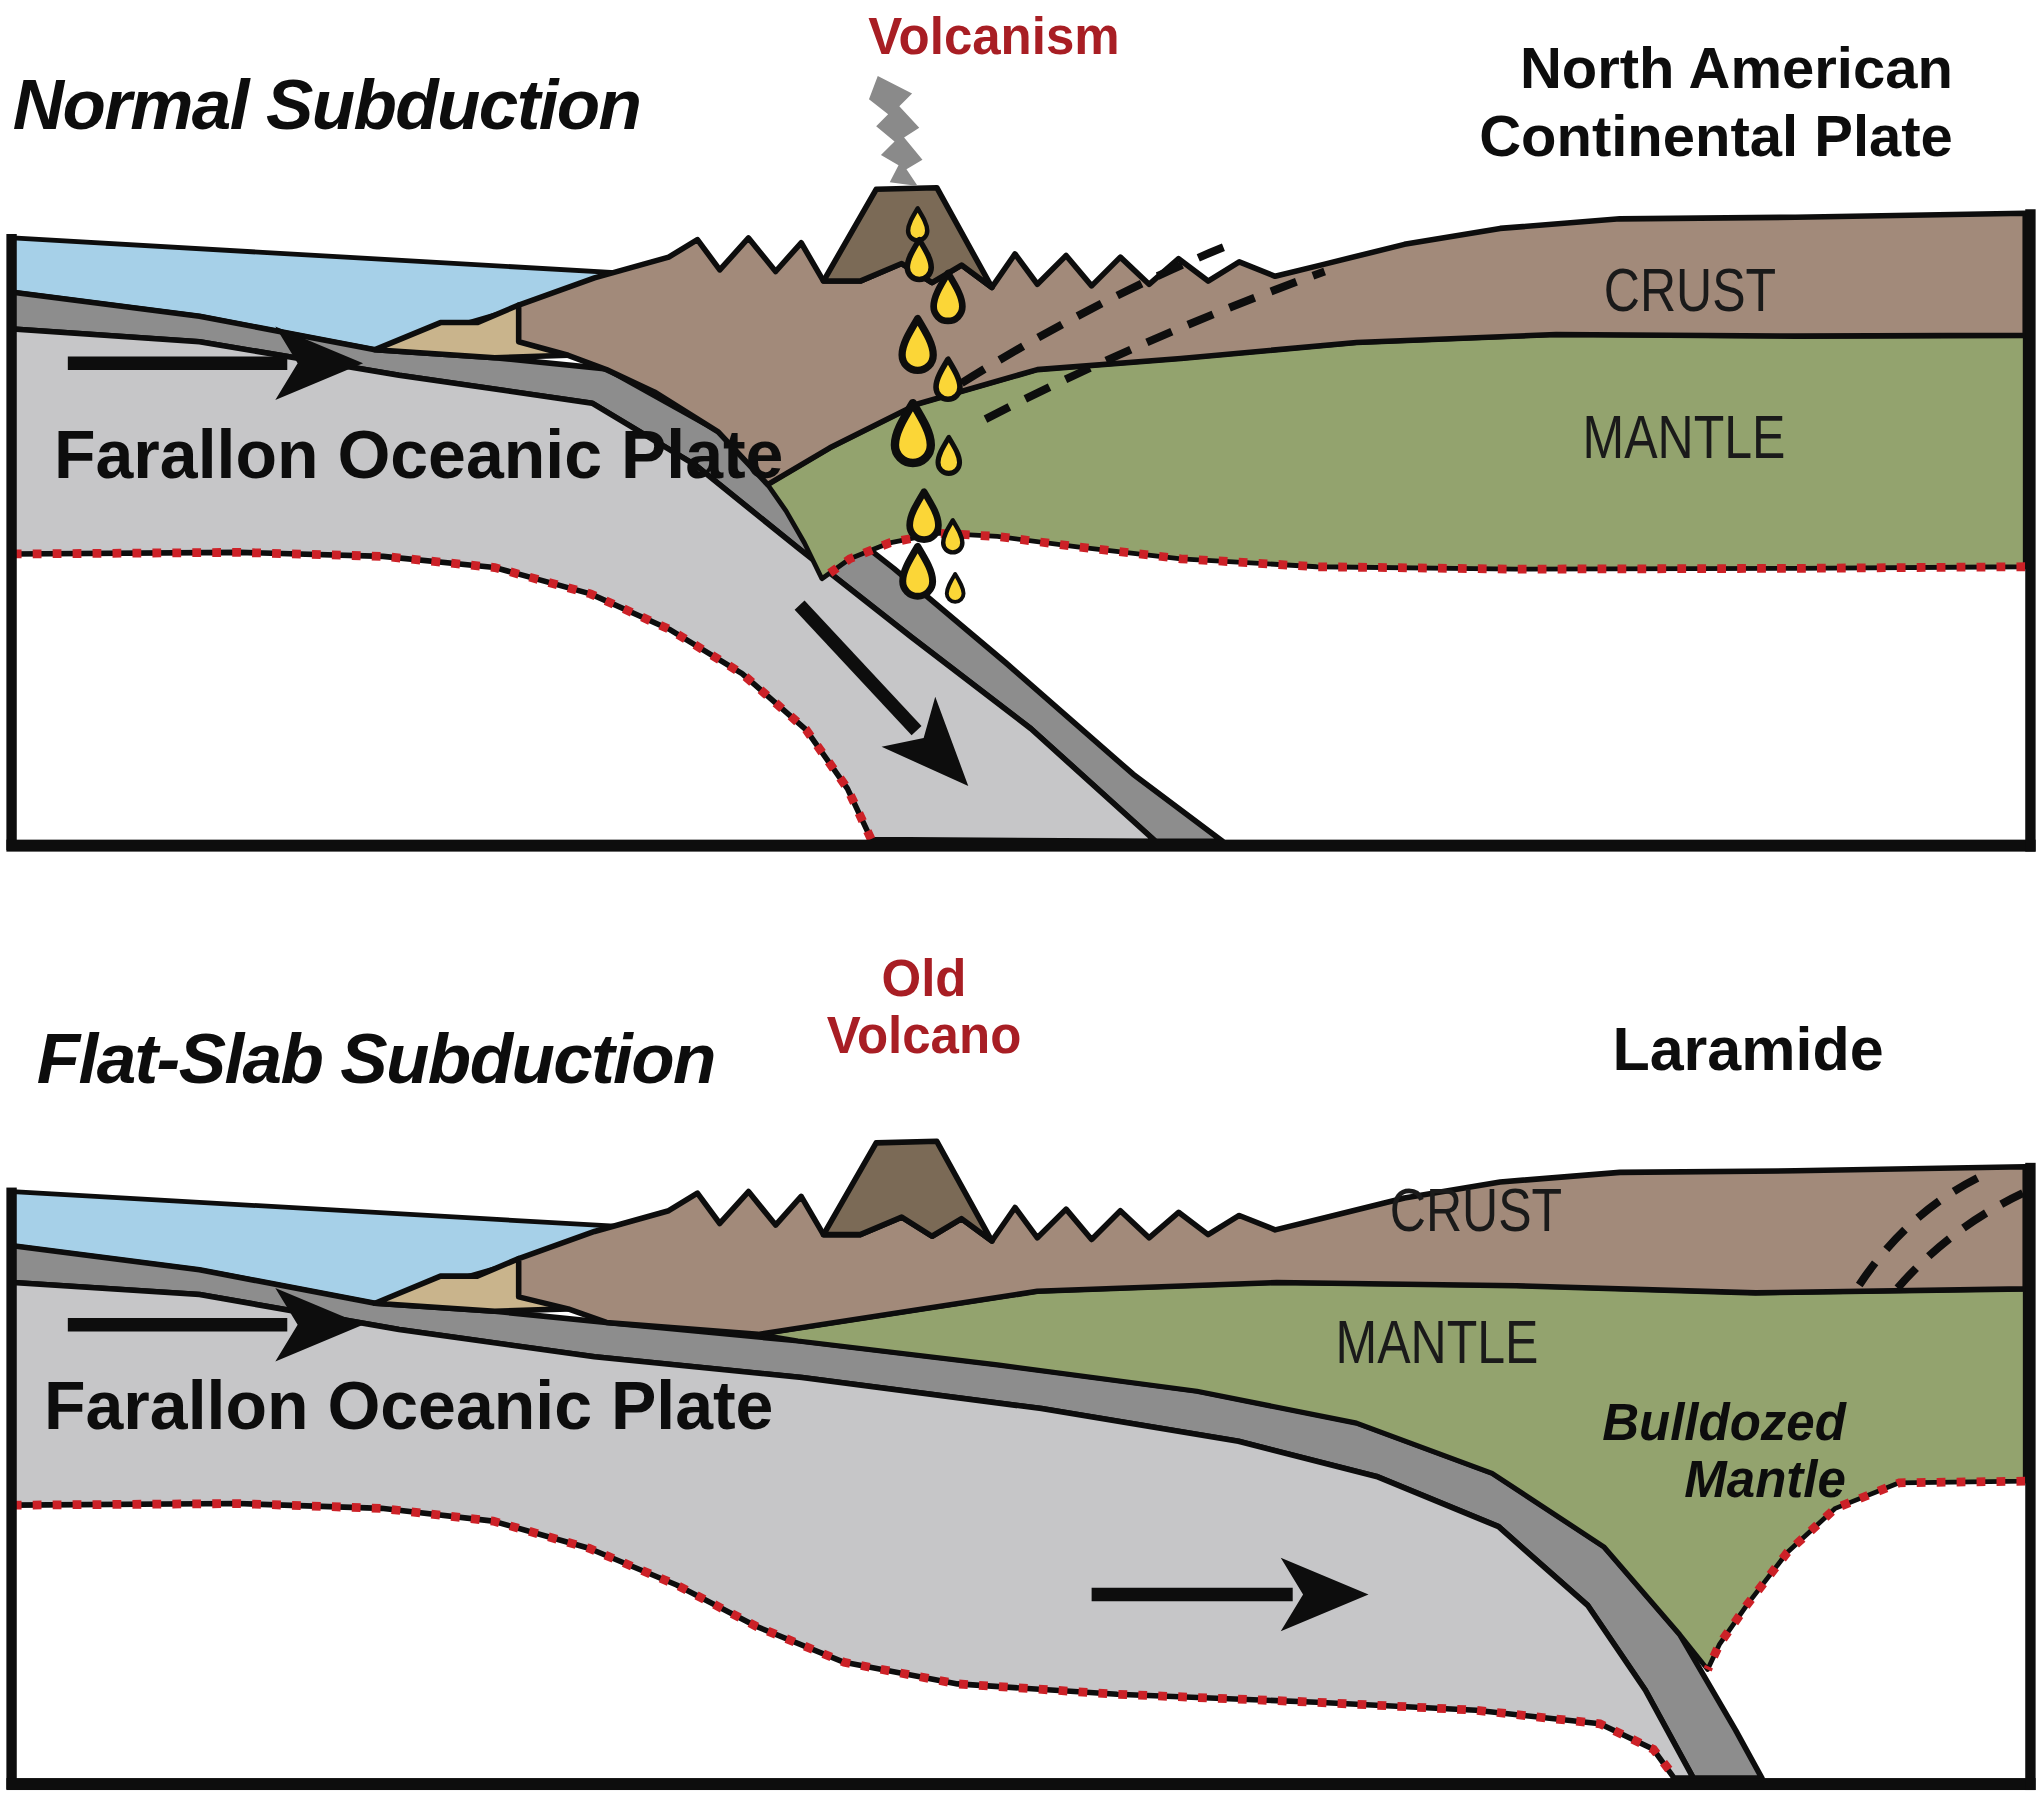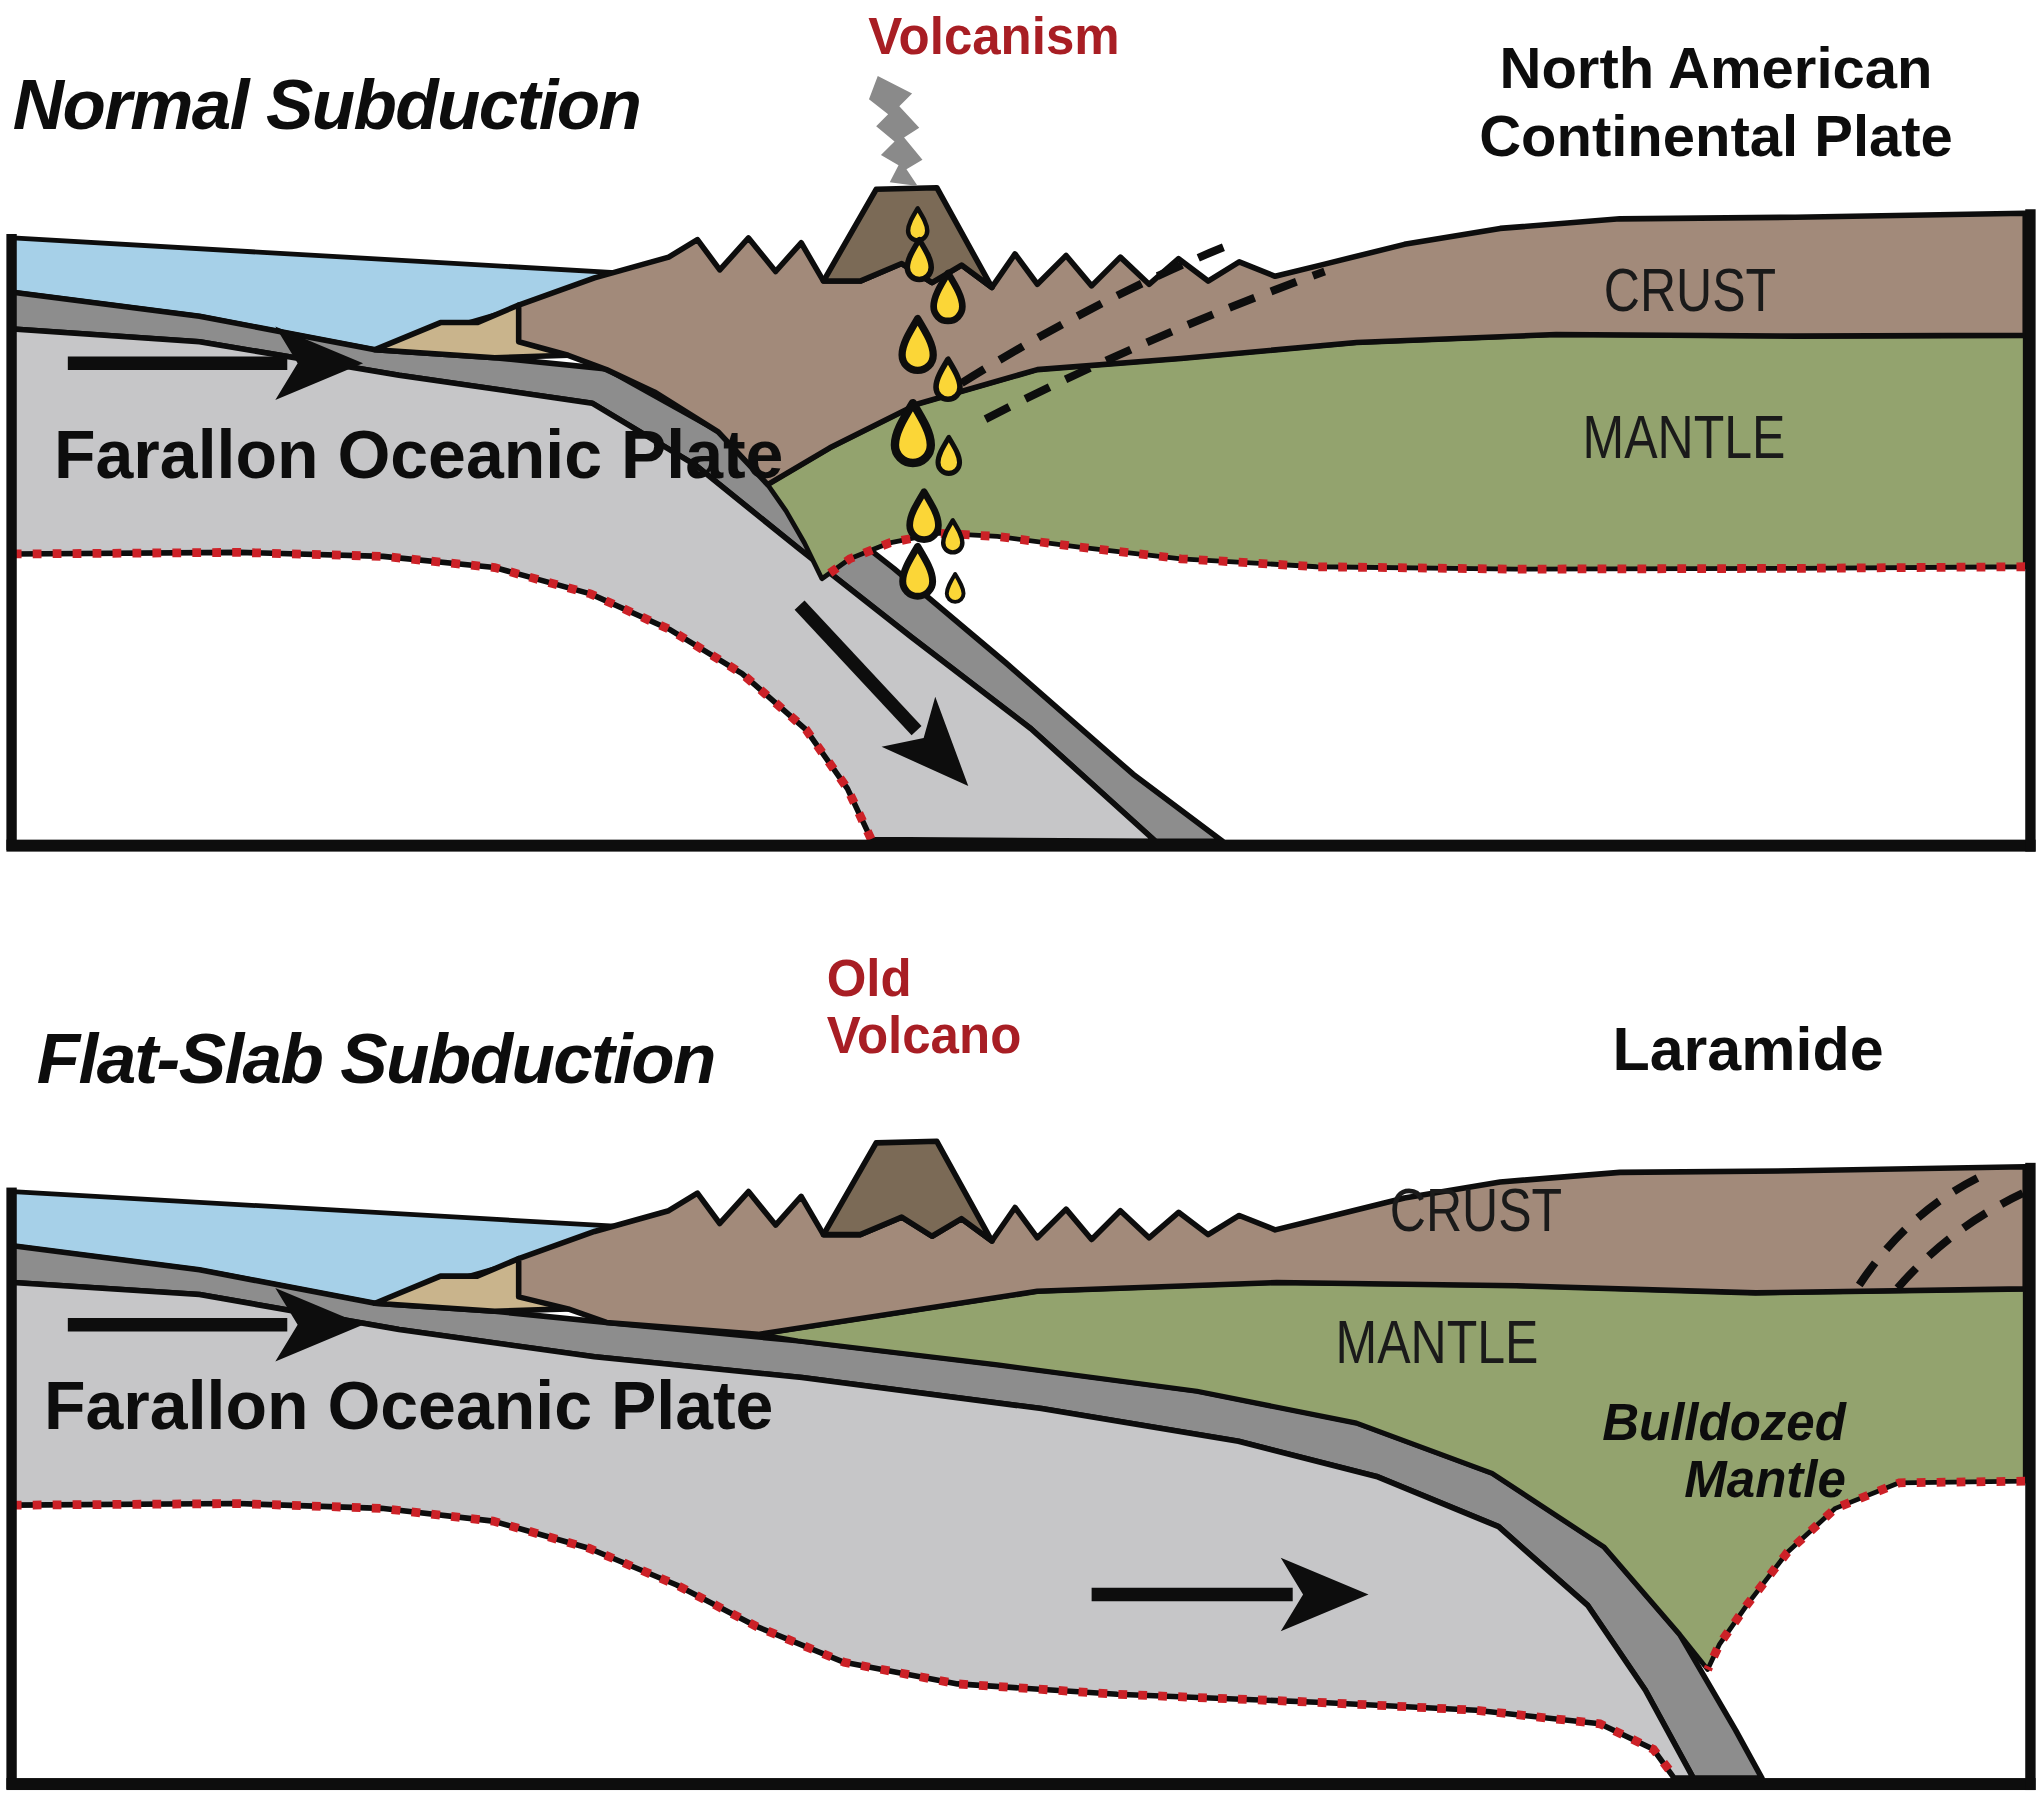--- a/index.html
+++ b/index.html
@@ -8,23 +8,23 @@
   #diagram-svg{position:absolute;left:0;top:0;width:2042px;height:1799px;}
   .outline{stroke:#0d0d0d;stroke-width:7;stroke-linejoin:round;}
   .thin{stroke:#0d0d0d;stroke-width:6;stroke-linejoin:round;}
   .noline{stroke:none;}
   .dotted-red{fill:none;stroke-width:11;stroke-dasharray:11 14;}
   .dashed-fault{fill:none;stroke:#0d0d0d;stroke-width:10;stroke-dasharray:34 22;}
   .arrow-line{stroke:#0d0d0d;stroke-width:17;}
   .frame{fill:#0d0d0d;stroke:none;}
   .lbl{position:absolute;color:#0d0d0d;white-space:nowrap;}
   .title{font-size:71px;font-weight:800;letter-spacing:-1.6px;font-style:italic;}
-  .red-lbl{color:#a81e24;font-weight:800;font-size:51px;line-height:1.12;
+  .red-lbl{color:#a81e24;font-weight:800;font-size:51px;text-align:center;line-height:1.12;
            transform:translateX(-50%);}
-  .big-lbl{font-weight:800;font-size:58px;text-align:center;line-height:1.17;transform:translateX(-50%);}
+  .big-lbl{font-weight:800;font-size:58px;text-align:right;line-height:1.17;transform:translateX(-50%);}
   .layer-lbl{font-weight:400;font-size:61px;color:#1a1a1a;transform:translate(-50%,-50%) scaleX(0.82);}
   .plate-lbl{font-weight:700;font-size:68px;}
   .italic-lbl{font-weight:800;font-style:italic;font-size:51px;text-align:right;line-height:1.12;
               transform:translate(-50%,-50%);}
 </style>
 </head>
 <body>
 
 <div id="canvas">
 

